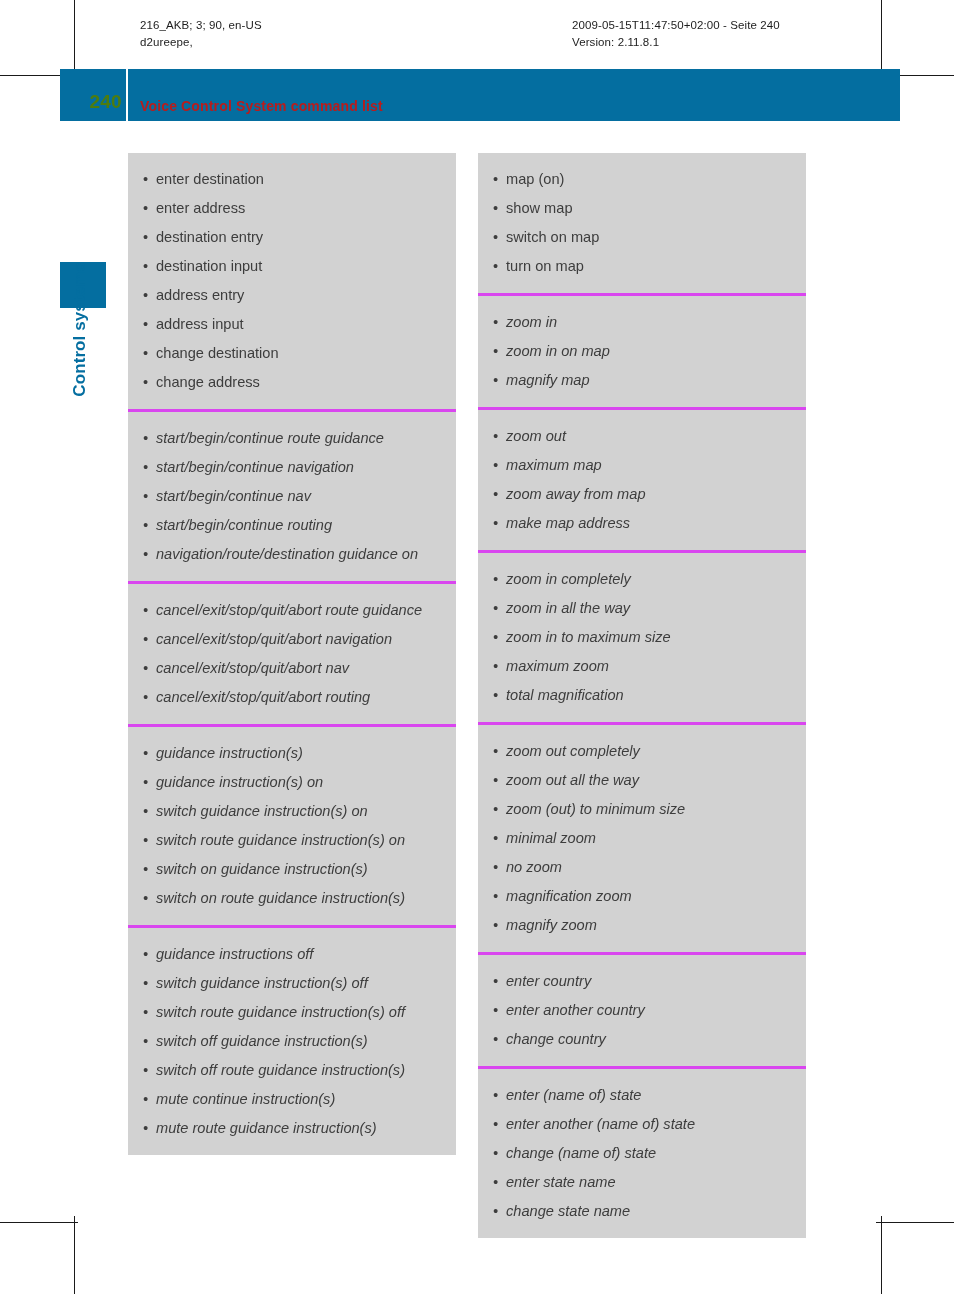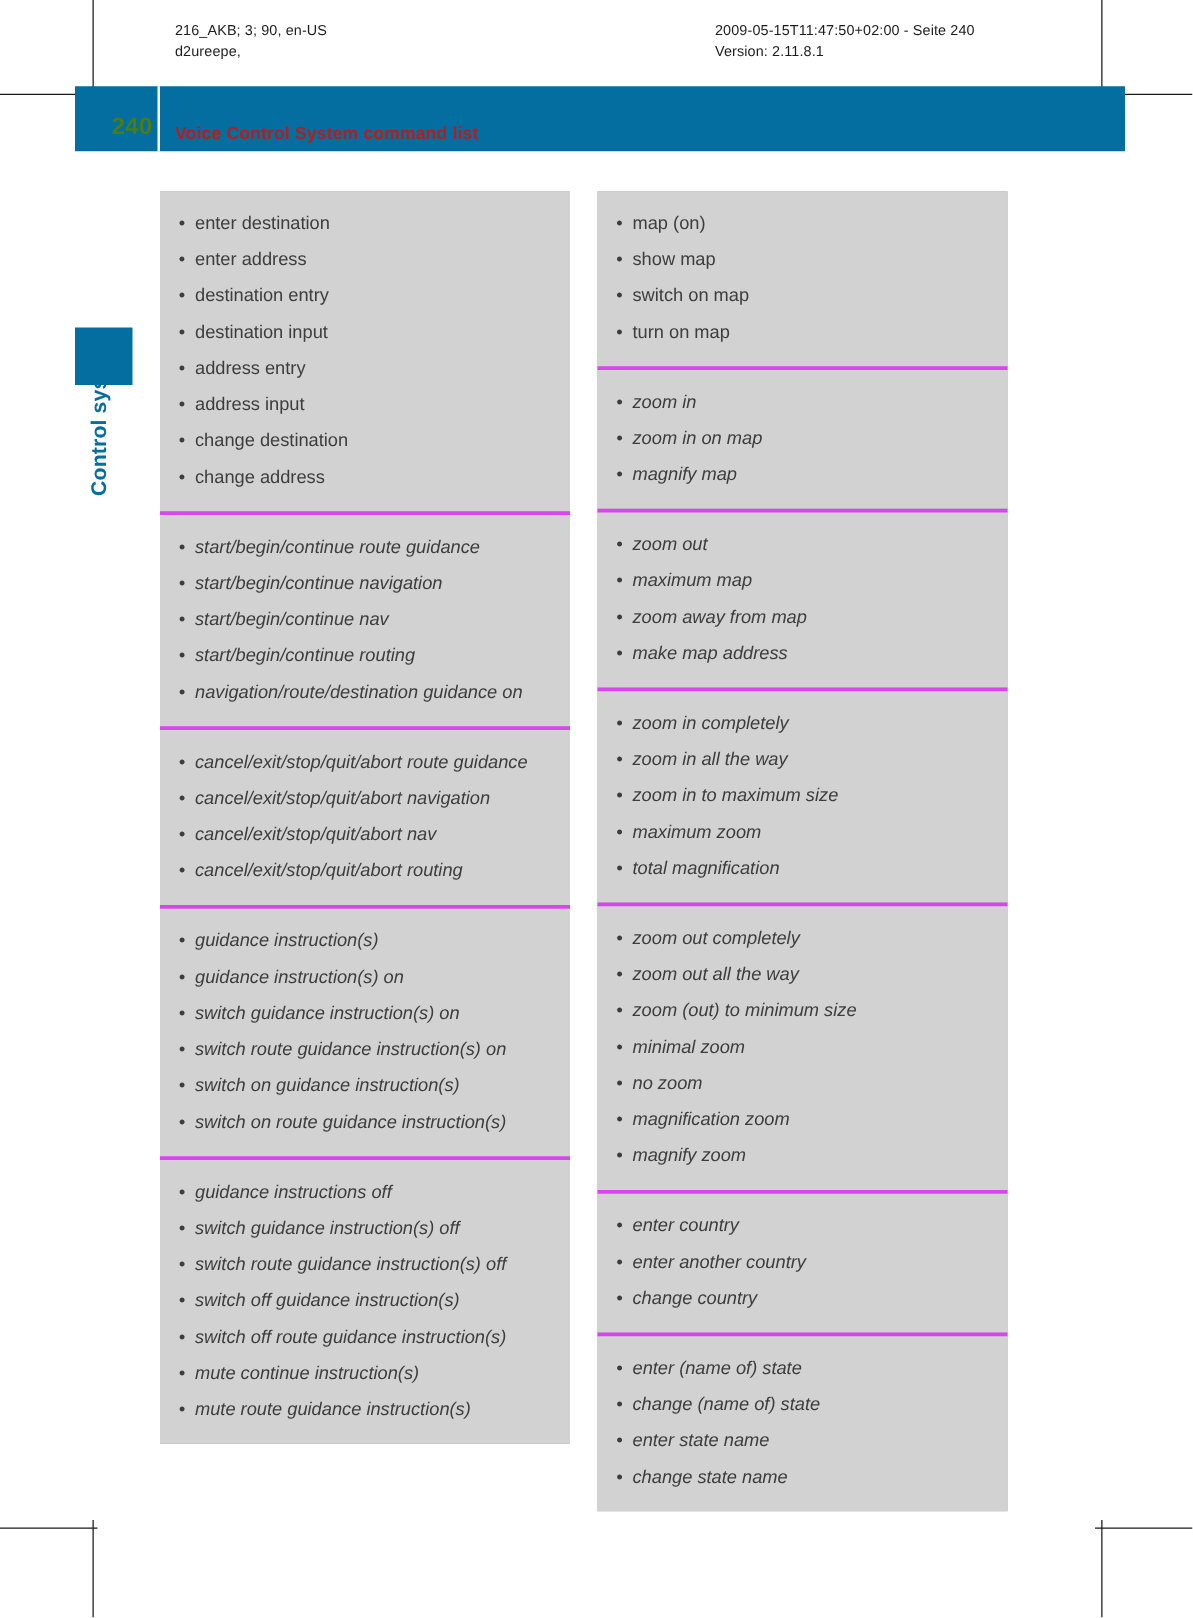--- a/index.html
+++ b/index.html
@@ -290,19 +290,20 @@
       <div class="block">
         <ul class="cmd-list">
           <li>enter country</li>
           <li>enter another country</li>
           <li>change country</li>
         </ul>
       </div>
       <div class="block">
         <ul class="cmd-list">
           <li>enter (name of) state</li>
+          <li>enter another (name of) state</li>
           <li>change (name of) state</li>
           <li>enter state name</li>
           <li>change state name</li>
         </ul>
       </div>
     </div>
   </div>
 
 </body></html>

